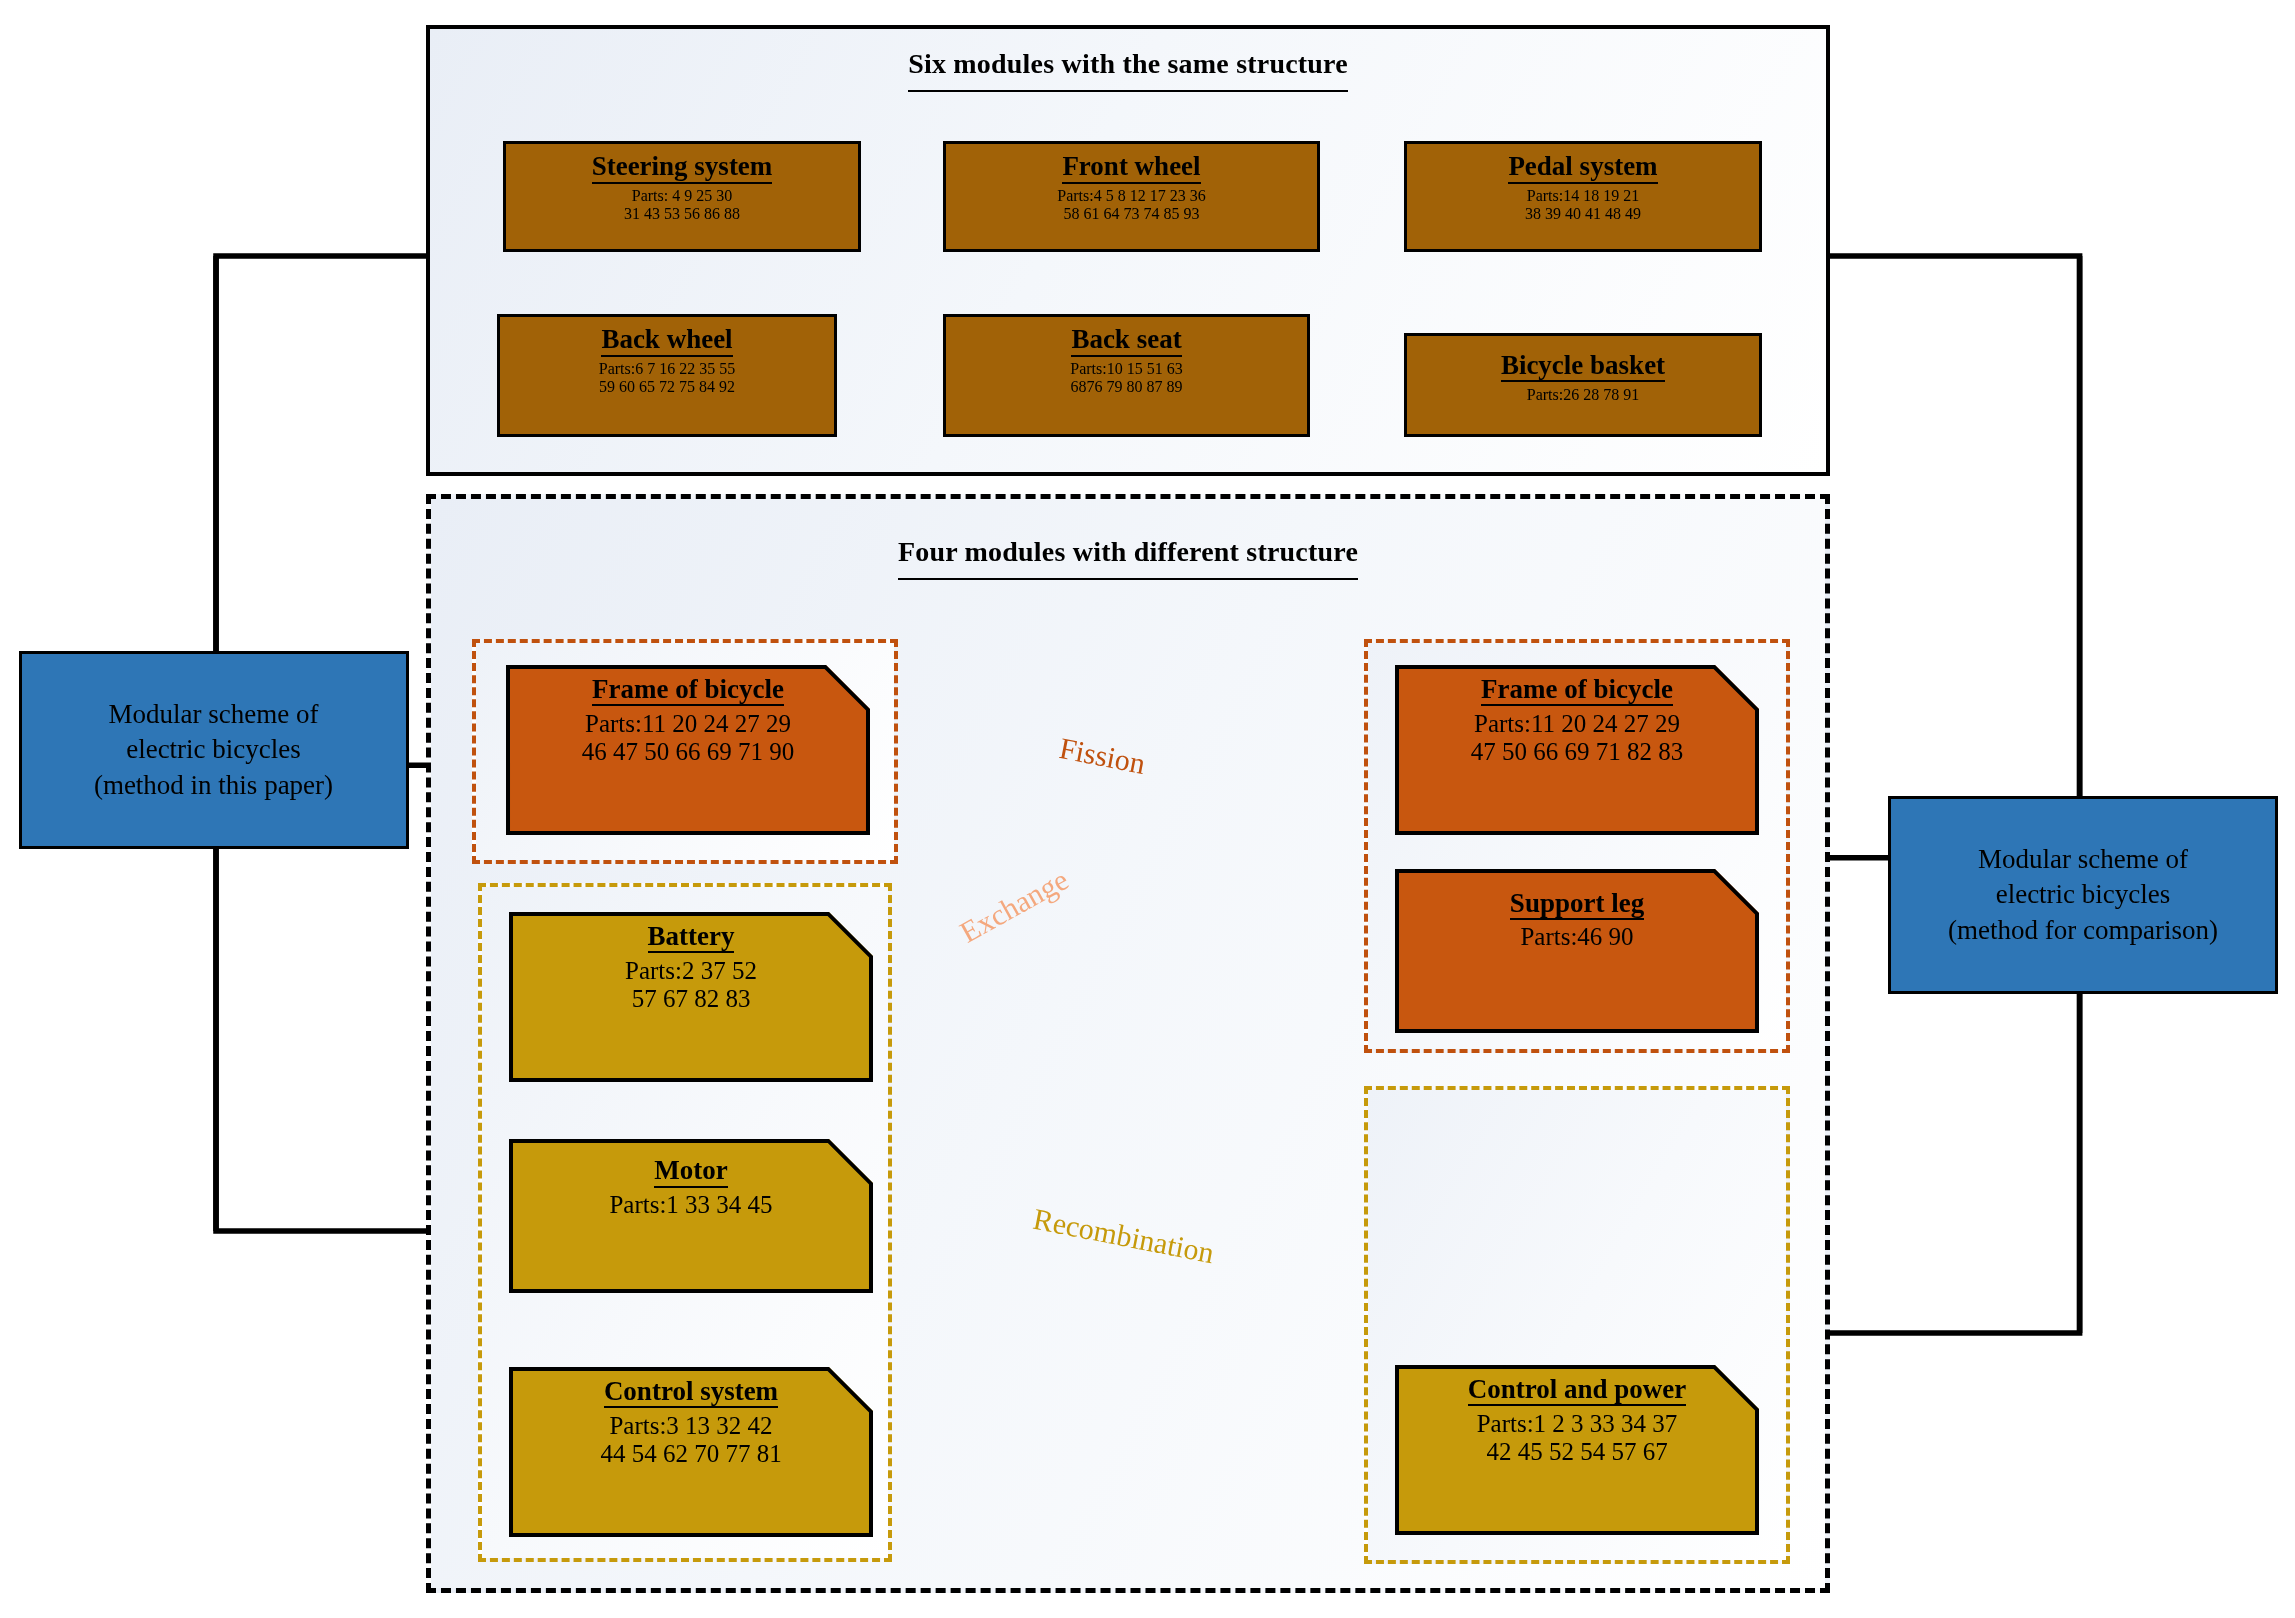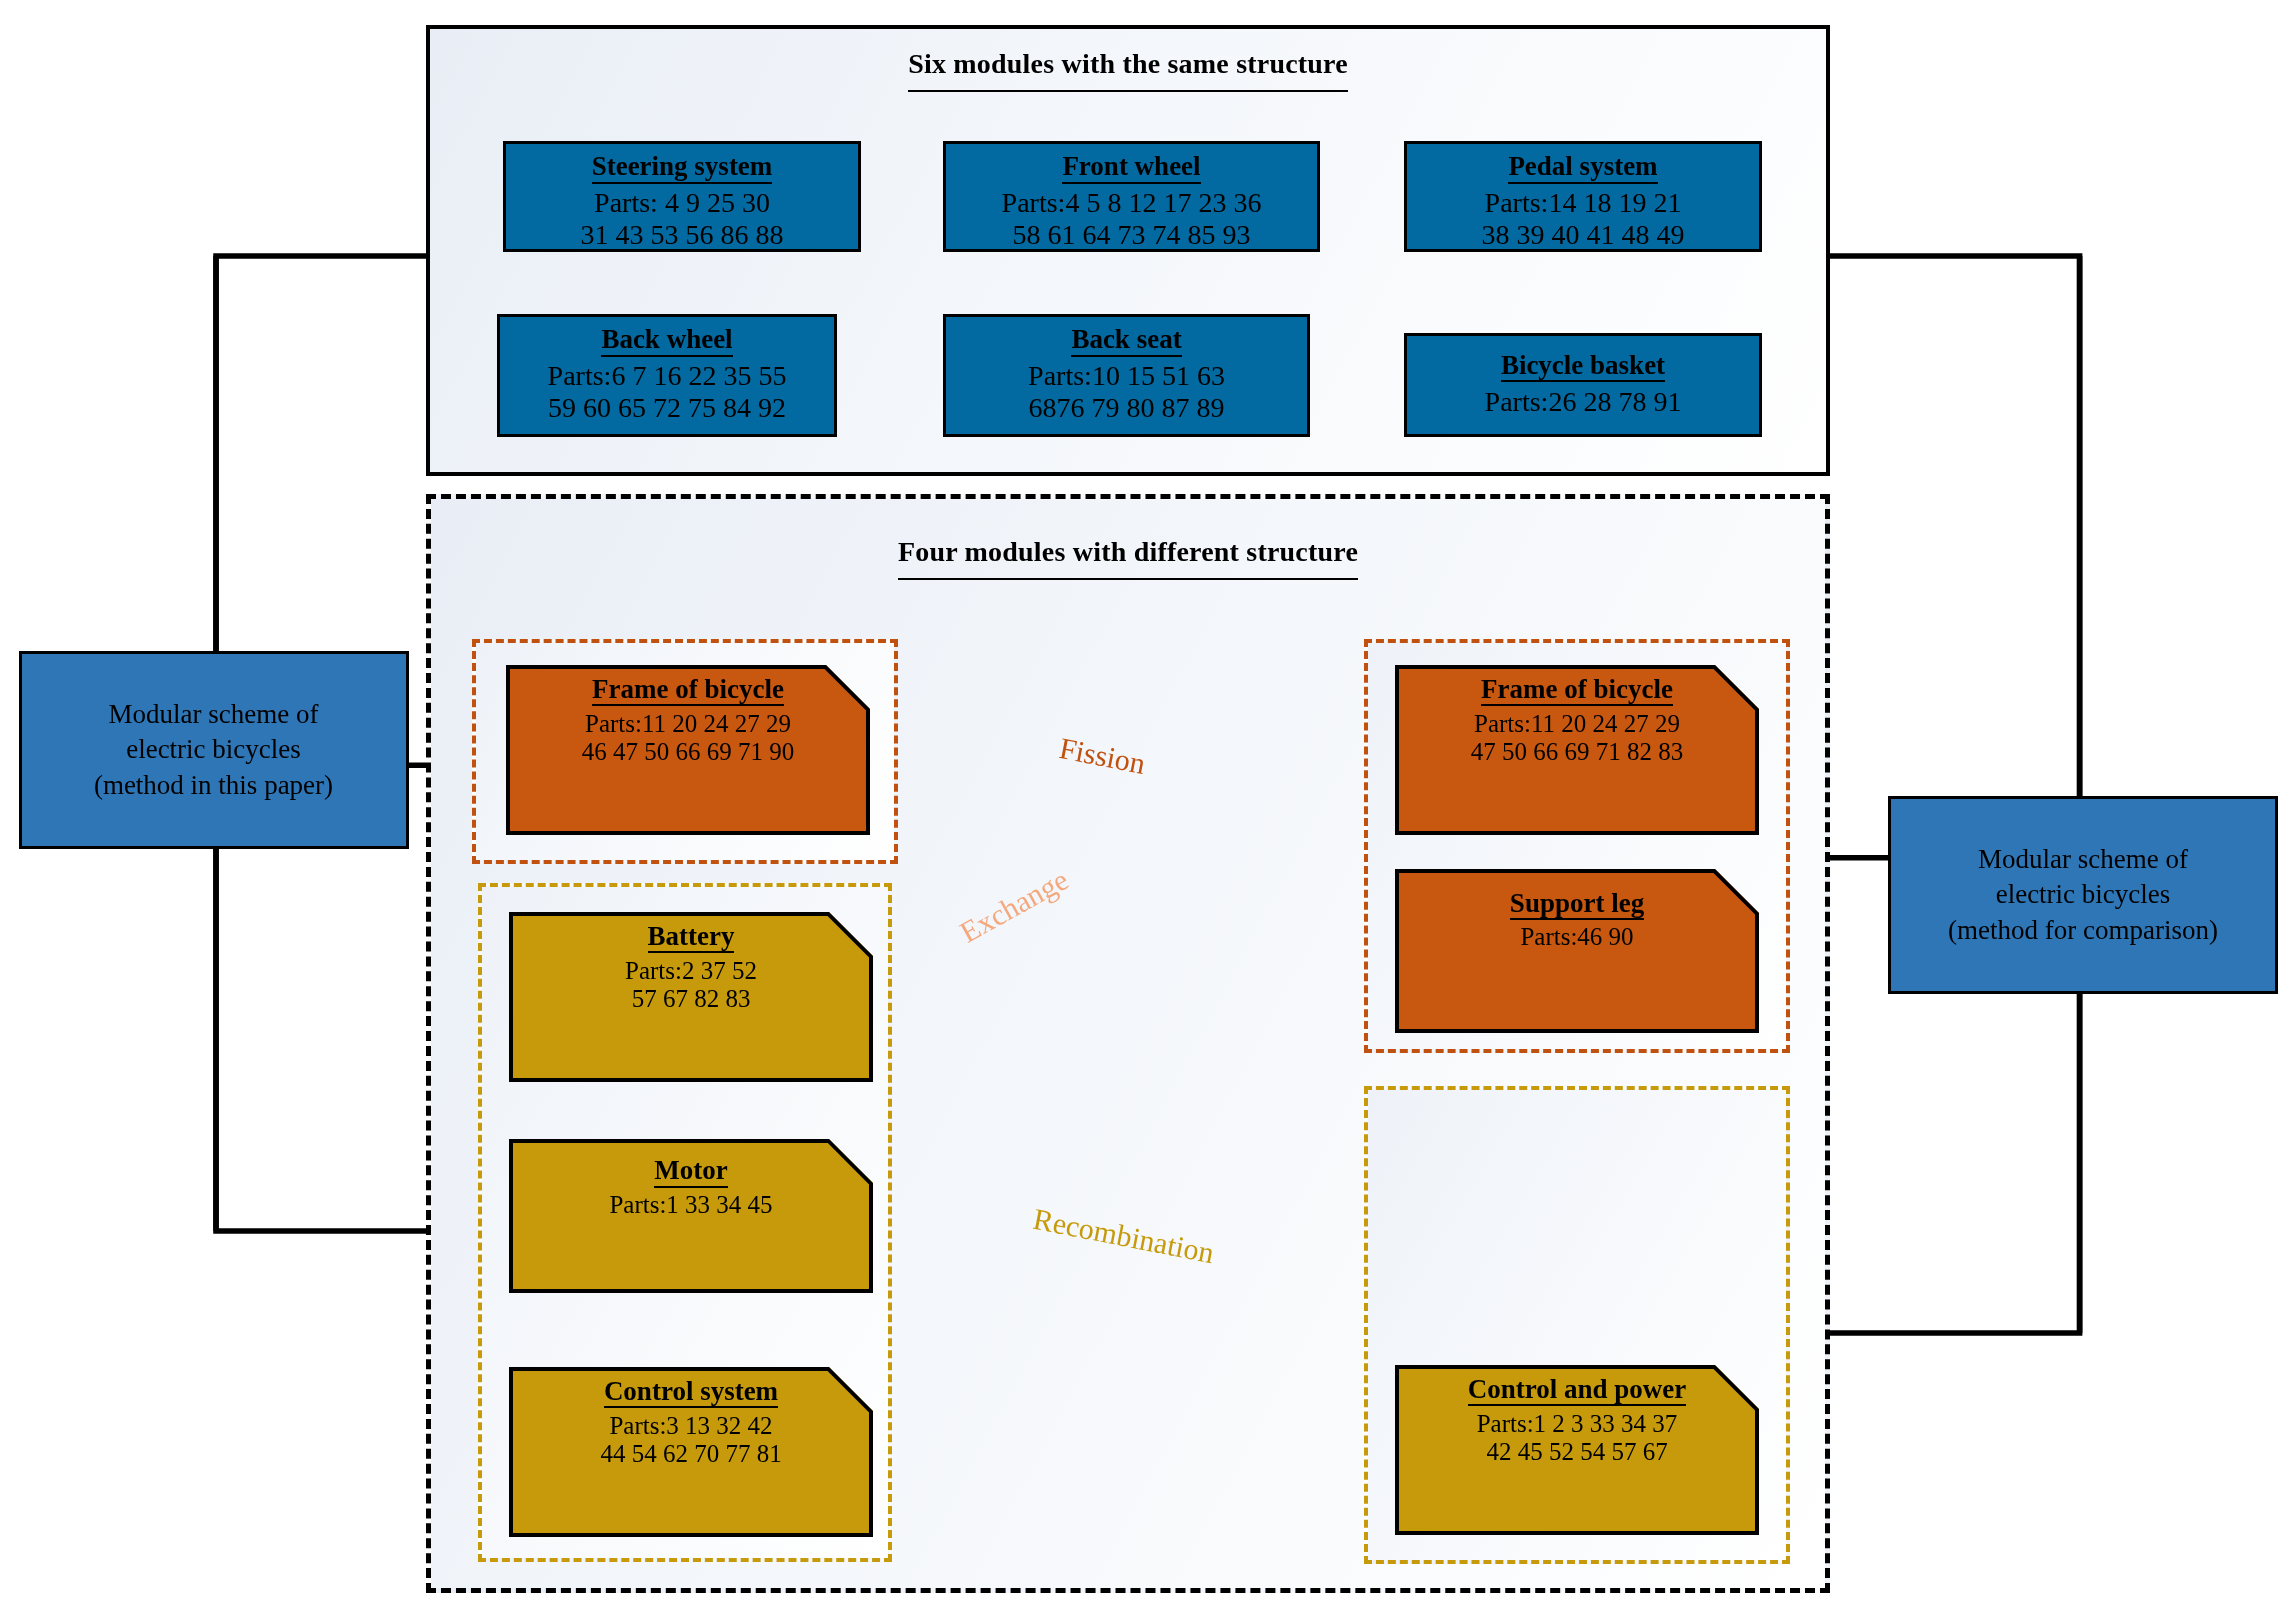--- a/index.html
+++ b/index.html
@@ -66,25 +66,25 @@
   }
   .mod .mtitle {
     display: inline-block;
     font-weight: bold;
     font-size: 27px;
     border-bottom: 2.5px solid #000;
     padding-bottom: 0.6px;
     margin-bottom: 3.1px;
   }
   .mod .mparts {
-    font-size: 28px;
+    font-size: 16px;
     padding: 0 6.2px;
   }
   .teal {
-    background: #0369a1;
+    background: #a16207;
     border: 3.1px solid #000000;
   }
 
   
   .cut {
     position: absolute;
     box-sizing: border-box;
     text-align: center;
     color: #000;
     line-height: 1.12;

